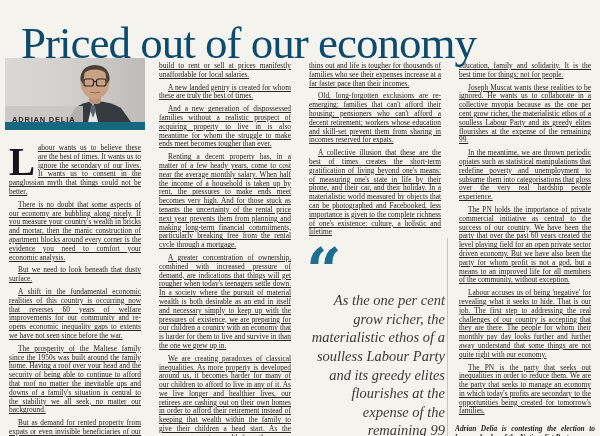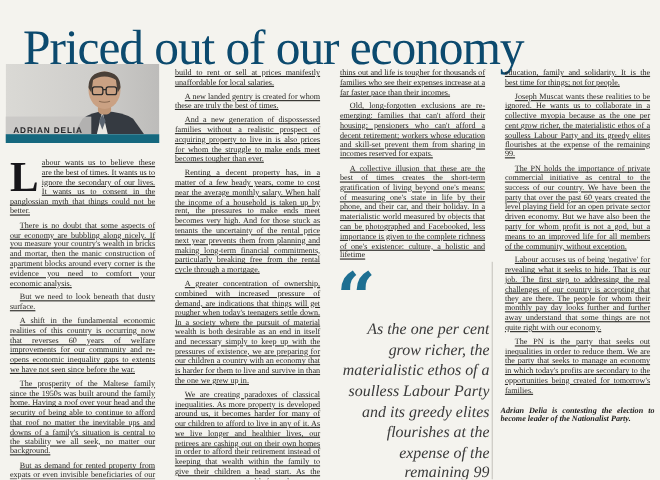--- a/index.html
+++ b/index.html
@@ -128,21 +128,21 @@
           <p>A shift in the fundamental economic realities of this country is occurring now that reverses 60 years of welfare improvements for our community and re-opens economic inequality gaps to extents we have not seen since before the war.</p>
           <p>The prosperity of the Maltese family since the 1950s was built around the family home. Having a roof over your head and the security of being able to continue to afford that roof no matter the inevitable ups and downs of a family's situation is central to the stability we all seek, no matter our background.</p>
           <p>But as demand for rented property from expats or even invisible beneficiaries of our citizenship sales scheme increases, more of those family homes are being sold to an ever more concentrated ownership of developers who</p>
         </div>
     </div>
 
     <div class="col">
       <div class="col-text">
           <p>build to rent or sell at prices manifestly unaffordable for local salaries.</p>
           <p>A new landed gentry is created for whom these are truly the best of times.</p>
-          <p>And a new generation of dispossessed families without a realistic prospect of acquiring property to live in is also prices for whom the struggle to make ends meet becomes tougher than ever.</p>
+          <p>And a new generation of dispossessed families without a realistic prospect of acquiring property to live in is also meantime for whom the struggle to make ends meet becomes tougher than ever.</p>
           <p>Renting a decent property has, in a matter of a few heady years, come to cost near the average monthly salary. When half the income of a household is taken up by rent, the pressures to make ends meet becomes very high. And for those stuck as tenants the uncertainty of the rental price next year prevents them from planning and making long-term financial commitments, particularly breaking free from the rental cycle through a mortgage.</p>
           <p>A greater concentration of ownership, combined with increased pressure of demand, are indications that things will get rougher when today's teenagers settle down. In a society where the pursuit of material wealth is both desirable as an end in itself and necessary simply to keep up with the pressures of existence, we are preparing for our children a country with an economy that is harder for them to live and survive in than the one we grew up in.</p>
           <p>We are creating paradoxes of classical inequalities. As more property is developed around us, it becomes harder for many of our children to afford to live in any of it. As we live longer and healthier lives, our retirees are cashing out on their own homes in order to afford their retirement instead of keeping that wealth within the family to give their children a head start. As the economy generates wealth from the money spent by expats, the social fabric of family solidarity</p>
         </div>
     </div>
 
     <div class="col">
       <div class="col-text">
           <p>thins out and life is tougher for thousands of families who see their expenses increase at a far faster pace than their incomes.</p>
           <p>Old, long-forgotten exclusions are re-emerging: families that can't afford their housing; pensioners who can't afford a decent retirement; workers whose education and skill-set prevent them from sharing in incomes reserved for expats.</p>
@@ -151,20 +151,21 @@
       <div class="pullquote">
         <div class="quote-mark">“</div>
         <div class="quote-text">As the one per cent grow richer, the materialistic ethos of a soulless Labour Party and its greedy elites flourishes at the expense of the remaining 99</div>
       </div>
     </div>
 
     <div class="col">
       <div class="col-text">
           <p>education, family and solidarity. It is the best time for things; not for people.</p>
           <p>Joseph Muscat wants these realities to be ignored. He wants us to collaborate in a collective myopia because as the one per cent grow richer, the materialistic ethos of a soulless Labour Party and its greedy elites flourishes at the expense of the remaining 99.</p>
+          <p>In the meantime, we are thrown periodic opiates such as statistical manipulations that redefine poverty and unemployment to subsume them into categorisations that gloss over the very real hardship people experience.</p>
           <p>The PN holds the importance of private commercial initiative as central to the success of our country. We have been the party that over the past 60 years created the level playing field for an open private sector driven economy. But we have also been the party for whom profit is not a god, but a means to an improved life for all members of the community, without exception.</p>
           <p>Labour accuses us of being 'negative' for revealing what it seeks to hide. That is our job. The first step to addressing the real challenges of our country is accepting that they are there. The people for whom their monthly pay day looks further and further away understand that some things are not quite right with our economy.</p>
           <p>The PN is the party that seeks out inequalities in order to reduce them. We are the party that seeks to manage an economy in which today's profits are secondary to the opportunities being created for tomorrow's families.</p>
         </div>
       <p class="footer-note">Adrian Delia is contesting the election to become leader of the Nationalist Party.</p>
     </div>
 
   </div>
 
   <div class="quote-divider"></div>

